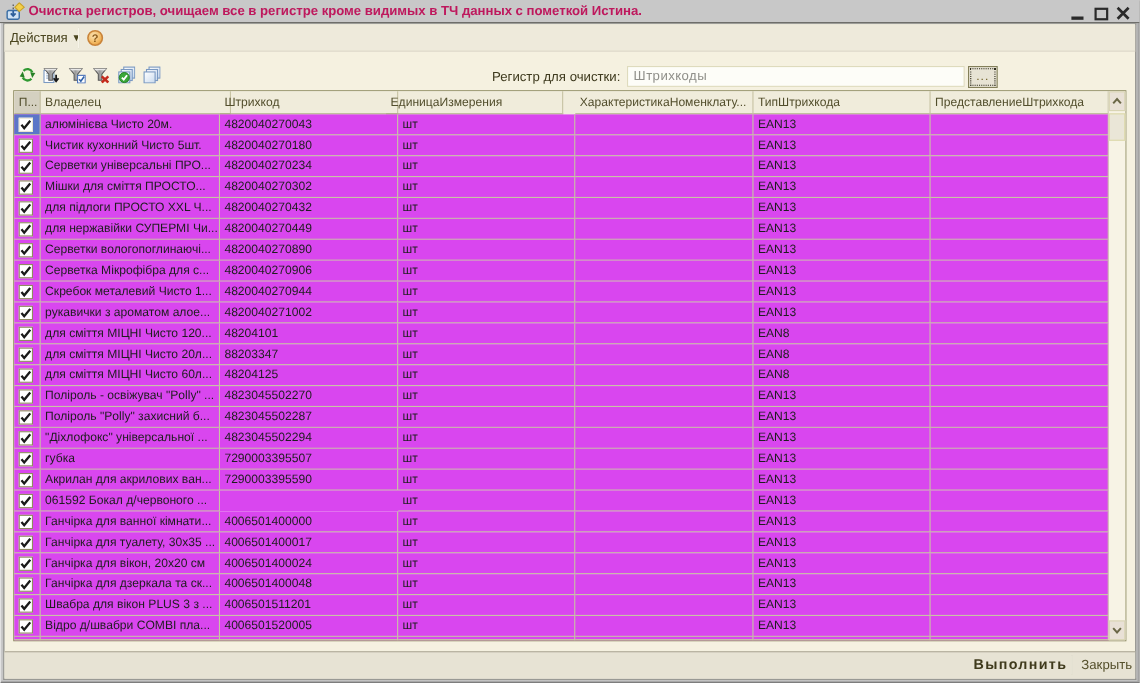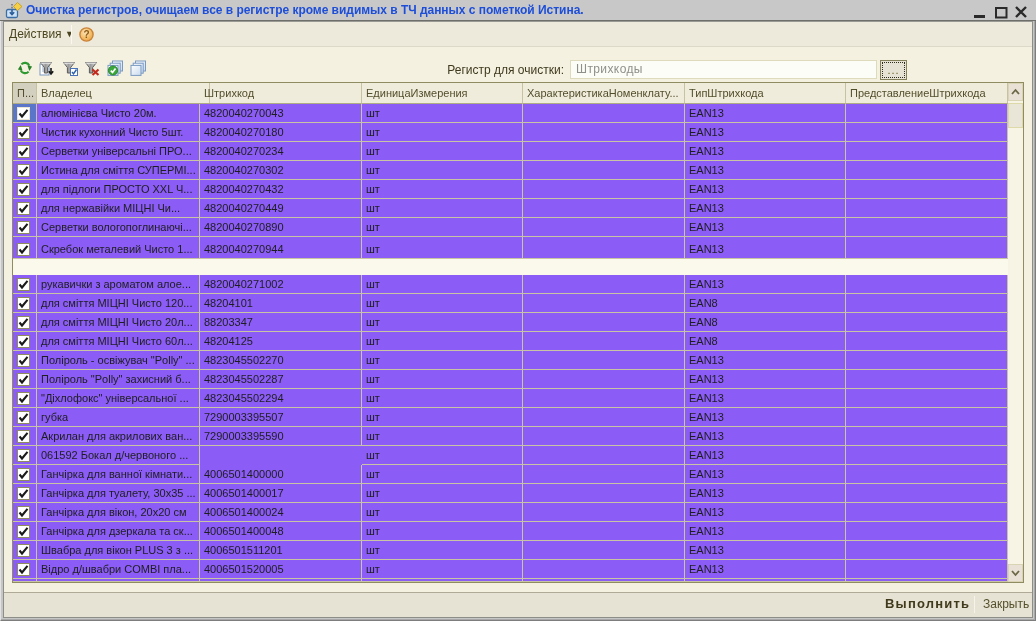--- a/index.html
+++ b/index.html
@@ -1,37 +1,37 @@
 <!DOCTYPE html>
 <html><head><meta charset="utf-8"><style>
 *{margin:0;padding:0;box-sizing:border-box}
 html,body{width:1036px;height:621px;overflow:hidden}
 body{font-family:"Liberation Sans",sans-serif;position:relative;background:#c6c6c6}
 .abs{position:absolute}
 
 #frame{position:absolute;inset:0;background:#c6c6c6;border-top:1px solid #e8e8e8;border-left:1px solid #e2e2e2;border-right:1px solid #7d7d7d;border-bottom:1px solid #7d7d7d}
 #frame2{position:absolute;right:1px;bottom:1px;left:1px;top:1px;border-right:1px solid #a8a8a8;border-bottom:1px solid #a8a8a8}
 #titlebar{position:absolute;left:0;top:0;width:1036px;height:21px;background:#c8c8c8;border-bottom:1px solid #6e6e6a}
-#titletext{position:absolute;left:26px;top:3px;font-size:12px;font-weight:bold;color:#1d4ed8;letter-spacing:-0.03px}
+#titletext{position:absolute;left:26px;top:3px;font-size:12px;font-weight:bold;color:#be185d;letter-spacing:-0.03px}
 #form{position:absolute;left:4px;top:22px;width:1028px;height:595px;background:#f5f1e0}
 
 #menubar{position:absolute;left:4px;top:22px;width:1028px;height:25px;background:#eeeadb;border-bottom:1px solid #ddd9c9}
 #actions{position:absolute;left:9px;top:27px;font-size:12px;color:#4a451f}
 #menusep{position:absolute;left:71px;top:25px;width:1px;height:19px;background:#c2beac;border-right:1px solid #fbf9ef}
 
 #lbl{position:absolute;left:0;top:63px;width:564px;text-align:right;font-size:12px;color:#3e3a1e}
 #inp{position:absolute;left:570px;top:60px;width:307px;height:19px;background:#fdfdf8;border:1px solid #dedbbd;font-size:12px;color:#90908a;line-height:17px;padding-left:5px;letter-spacing:0.4px}
 #dots{position:absolute;left:880px;top:60px;width:27px;height:20px;background:#e7e3d4;border:1px solid #84805a}
 #dots .foc{position:absolute;left:1px;top:1px;right:1px;bottom:1px;border:1px dotted #2e2c1c}
 #dots .d{position:absolute;left:0;right:0;top:3px;text-align:center;font-size:11px;color:#6b5c20;letter-spacing:1px}
 
 #tbl{position:absolute;left:12px;top:82px;width:1012px;height:501px;border:1px solid #8f8c62;background:#fbf8ec}
 #thead{position:absolute;left:0;top:0;width:995px;height:21px;background:#f0ecdb}
 .h{position:absolute;top:0;height:21px;border-right:1px solid #c6c2a2;border-bottom:1px solid #aeab85;font-size:11px;color:#524e2c;line-height:20px;padding-left:4px;white-space:nowrap;overflow:hidden}
-.row{position:absolute;left:0;height:19px;width:995px;background:#8b5cf6}
+.row{position:absolute;left:0;height:19px;width:995px;background:#d946ef}
 .c{position:absolute;top:0;height:19px;border-right:1px solid #c8c4a4;border-bottom:1px solid #c8c4a4;font-size:11px;color:#1e1e1e;line-height:18px;padding-left:4px;white-space:nowrap;overflow:hidden}
 .c0{left:0;width:24px;padding:0}
 .c1{left:24px;width:163px}
 .c2{left:187px;width:162px}
 .c3{left:349px;width:161px}
 .c4{left:510px;width:162px}
 .c5{left:672px;width:161px}
 .c6{left:833px;width:162px}
 .c0.sel{background:#5b76c8}
 .cb{position:absolute;left:4px;top:3px;width:13px;height:13px;background:#fff;border:1px solid #8f8b60;display:block}
@@ -151,21 +151,21 @@
 <div id="inp">Штрихкоды</div>
 <div id="dots">
     <span class="foc"></span>
     <span class="d">...</span>
   </div>
 <div id="tbl">
 <div id="thead">
 <div class="h" style="left:0;width:24px;background:#d4d0c0">П...</div>
 <div class="h" style="left:24px;width:173px">Владелец</div>
 <div class="h" style="left:187px;width:162px">Штрихкод</div>
-<div class="h" style="left:349px;width:161px">ЕдиницаИзмерения</div>
+<div class="h" style="left:338px;width:161px">ЕдиницаИзмерения</div>
 <div class="h" style="left:510px;width:162px">ХарактеристикаНоменклату...</div>
 <div class="h" style="left:672px;width:161px">ТипШтрихкода</div>
 <div class="h" style="left:833px;width:162px">ПредставлениеШтрихкода</div>
 </div>
 <div class="row" style="top:21px">
 <div class="c c0 sel">
         <span class="cb" style="border-color:#e9e5d2">
           <svg width="13" height="13" viewBox="0 0 13 13">
             <path d="M2.5 6.5 L5 9.5 L10.5 2.8" stroke="#1a1a1a" stroke-width="2.1" fill="none"></path>
           </svg>
@@ -209,21 +209,21 @@
 <div class="c c6"></div>
 </div>
 <div class="row" style="top:78px">
 <div class="c c0">
         <span class="cb" style="border-color:#8f8b60">
           <svg width="13" height="13" viewBox="0 0 13 13">
             <path d="M2.5 6.5 L5 9.5 L10.5 2.8" stroke="#1a1a1a" stroke-width="2.1" fill="none"></path>
           </svg>
         </span>
       </div>
-<div class="c c1">Истина для сміття СУПЕРМІ...</div>
+<div class="c c1">Мішки для сміття ПРОСТО...</div>
 <div class="c c2">4820040270302</div>
 <div class="c c3">шт</div>
 <div class="c c4"></div>
 <div class="c c5">EAN13</div>
 <div class="c c6"></div>
 </div>
 <div class="row" style="top:97px">
 <div class="c c0">
         <span class="cb" style="border-color:#8f8b60">
           <svg width="13" height="13" viewBox="0 0 13 13">
@@ -239,21 +239,21 @@
 <div class="c c6"></div>
 </div>
 <div class="row" style="top:116px">
 <div class="c c0">
         <span class="cb" style="border-color:#8f8b60">
           <svg width="13" height="13" viewBox="0 0 13 13">
             <path d="M2.5 6.5 L5 9.5 L10.5 2.8" stroke="#1a1a1a" stroke-width="2.1" fill="none"></path>
           </svg>
         </span>
       </div>
-<div class="c c1">для нержавійки МІЦНІ Чи...</div>
+<div class="c c1">для нержавійки СУПЕРМІ Чи...</div>
 <div class="c c2">4820040270449</div>
 <div class="c c3">шт</div>
 <div class="c c4"></div>
 <div class="c c5">EAN13</div>
 <div class="c c6"></div>
 </div>
 <div class="row" style="top:135px">
 <div class="c c0">
         <span class="cb" style="border-color:#8f8b60">
           <svg width="13" height="13" viewBox="0 0 13 13">
@@ -276,21 +276,21 @@
           </svg>
         </span>
       </div>
 <div class="c c1">Серветка Мікрофібра  для с...</div>
 <div class="c c2">4820040270906</div>
 <div class="c c3">шт</div>
 <div class="c c4"></div>
 <div class="c c5">EAN13</div>
 <div class="c c6"></div>
 </div>
-<div class="row" style="top:157px">
+<div class="row" style="top:173px">
 <div class="c c0">
         <span class="cb" style="border-color:#8f8b60">
           <svg width="13" height="13" viewBox="0 0 13 13">
             <path d="M2.5 6.5 L5 9.5 L10.5 2.8" stroke="#1a1a1a" stroke-width="2.1" fill="none"></path>
           </svg>
         </span>
       </div>
 <div class="c c1">Скребок металевий Чисто 1...</div>
 <div class="c c2">4820040270944</div>
 <div class="c c3">шт</div>

